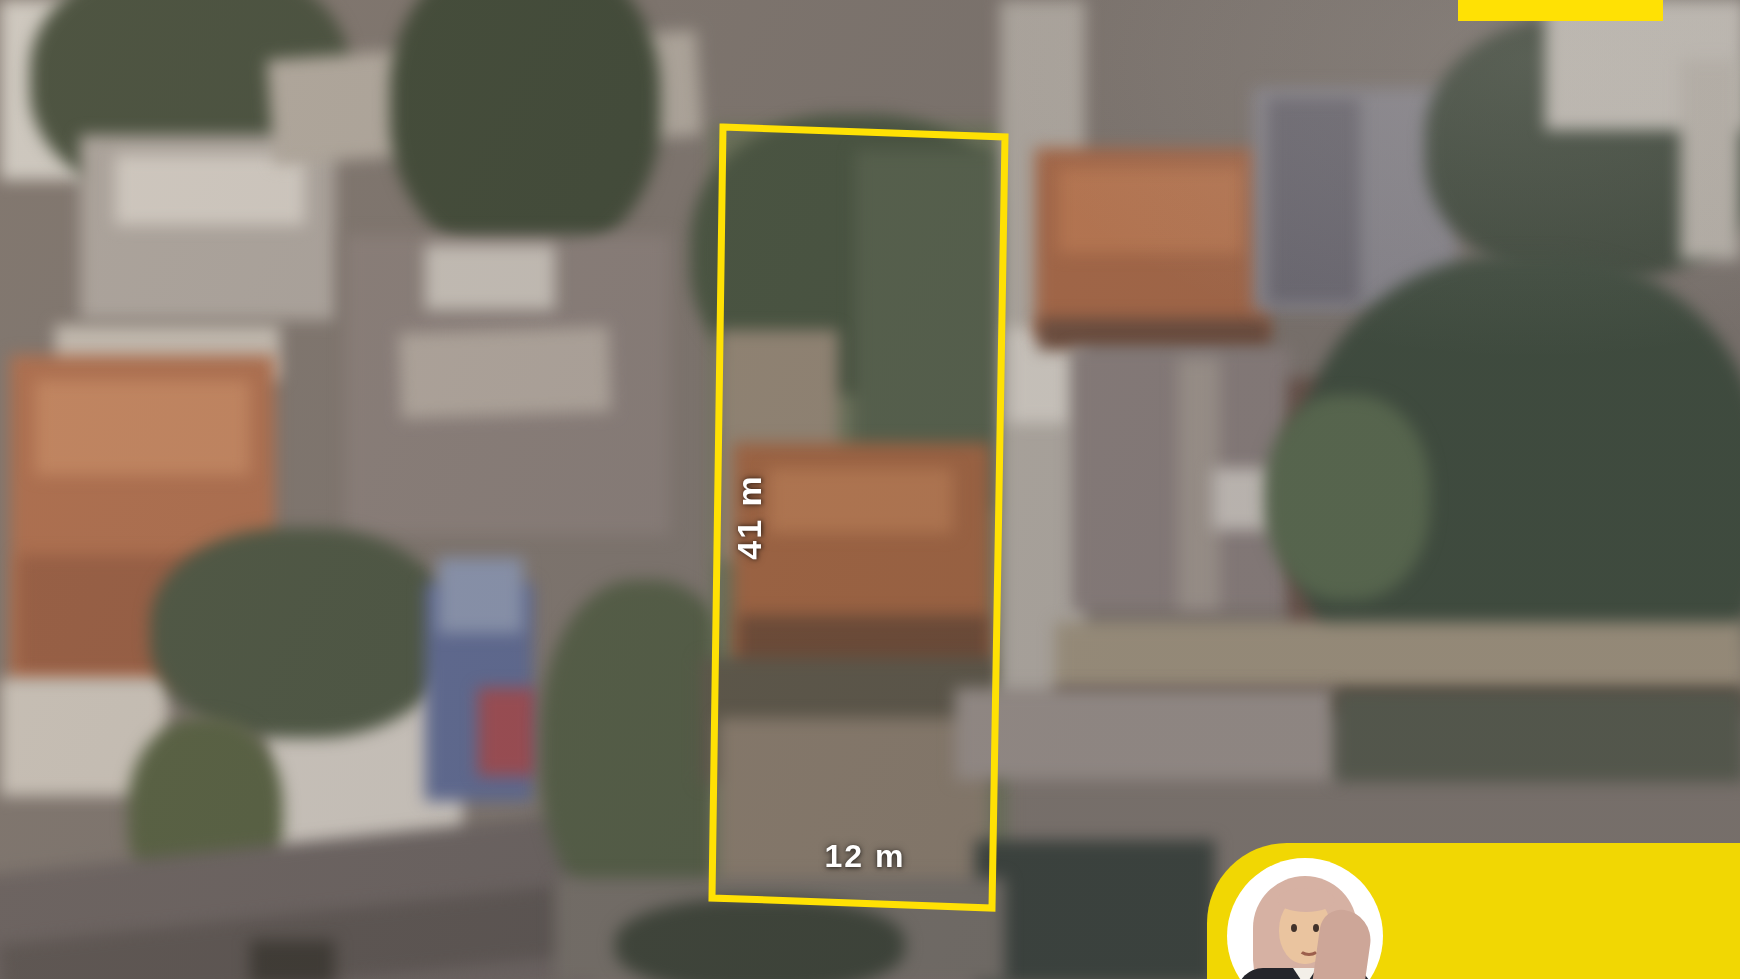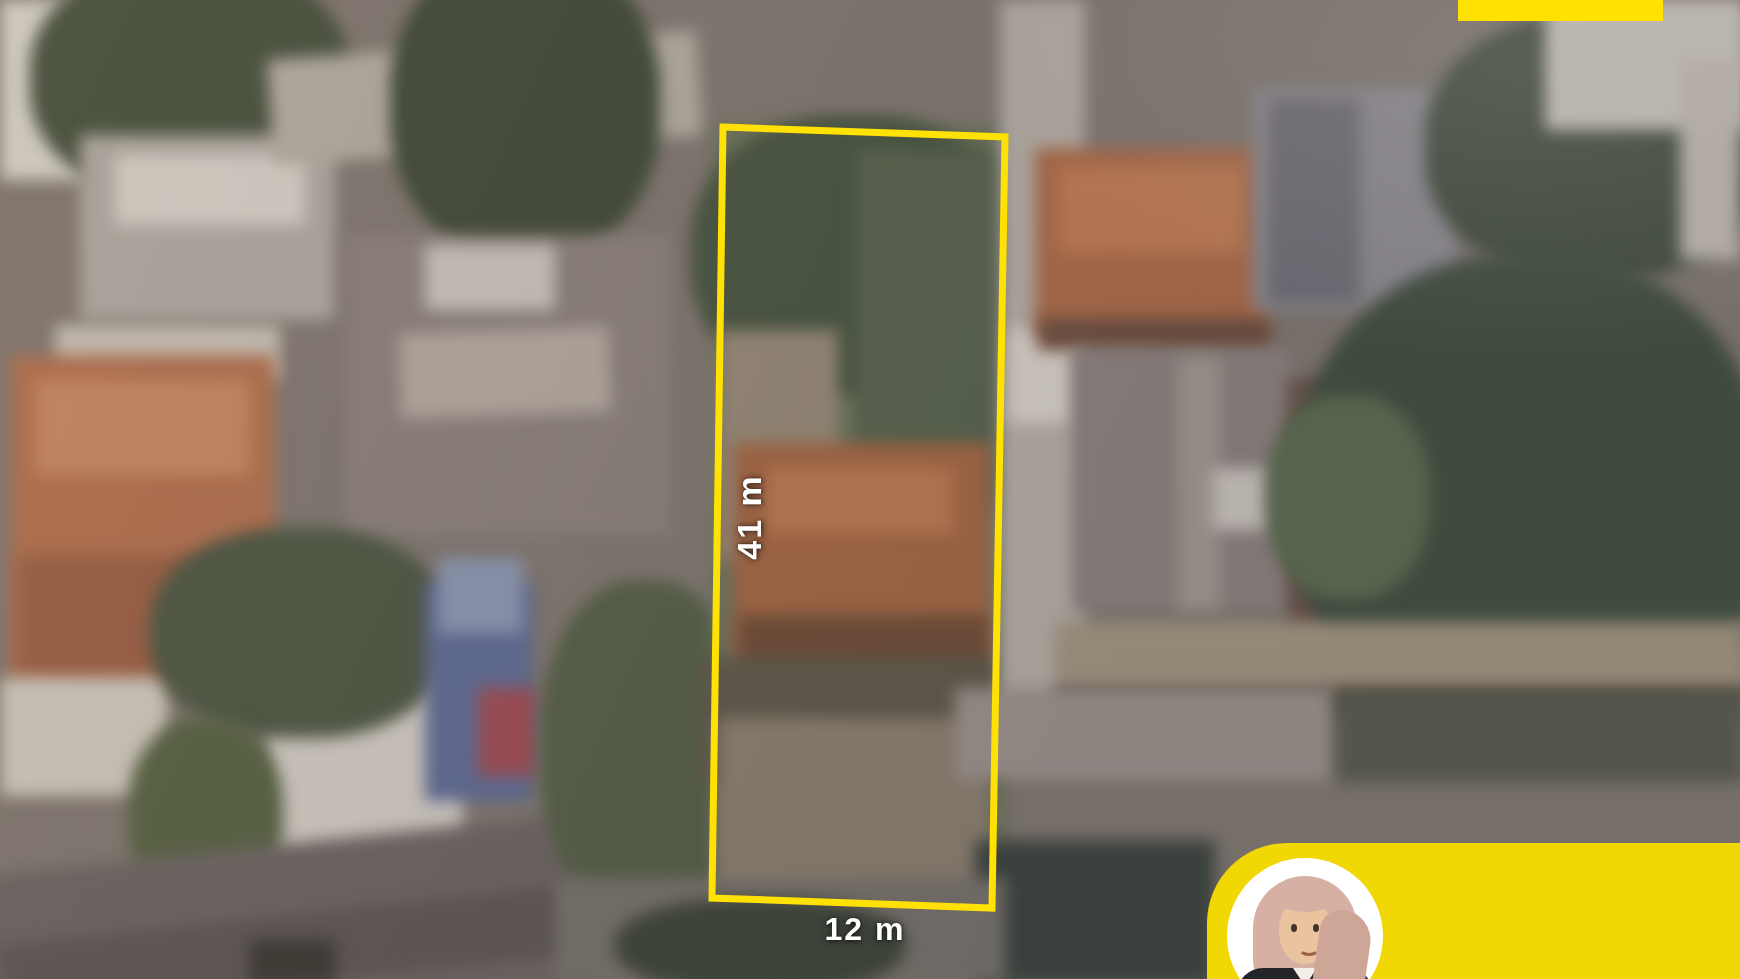--- a/index.html
+++ b/index.html
@@ -9,21 +9,21 @@
   .photo{position:absolute;inset:0;}
   .blob{position:absolute;filter:blur(8px);}
   .tone{position:absolute;inset:0;filter:none;
         background:linear-gradient(115deg,rgba(150,128,115,.12),rgba(66,66,78,.16) 65%),
                    radial-gradient(900px 500px at 88% 6%,rgba(235,228,215,.18),rgba(0,0,0,0) 60%);}
   
   .outline-svg{position:absolute;left:0;top:0;pointer-events:none;}
   .dim-label{position:absolute;color:#fff;font-weight:700;letter-spacing:2px;
              text-shadow:0 1px 4px rgba(0,0,0,.65),0 0 10px rgba(0,0,0,.35);}
   .dim-depth{left:749px;top:517px;font-size:34px;transform:translate(-50%,-50%) rotate(-90deg);}
-  .dim-width{left:865px;top:929px;font-size:32px;transform:translate(-50%,-50%);text-align:right;}
+  .dim-width{left:865px;top:856px;font-size:32px;transform:translate(-50%,-50%);text-align:right;}
   .area-band{position:absolute;left:1090px;top:778px;width:650px;height:65px;
              background:rgba(12,12,12,.55);display:flex;align-items:center;}
   .area-band span{margin-left:150px;color:#fff;font-size:39px;font-weight:700;letter-spacing:.5px;}
   .agent-panel{position:absolute;left:1207px;top:843px;width:533px;height:136px;
                background:#f1d703;border-top-left-radius:80px;}
   .agent-photo{position:absolute;left:20px;top:15px;width:156px;height:156px;border-radius:50%;
                background:#fff;overflow:hidden;}
   .agent-photo div{position:absolute;}
   .hijab-main{left:26px;top:18px;width:104px;height:128px;background:#d6b1a3;
               border-radius:52px 52px 44px 44px;}

